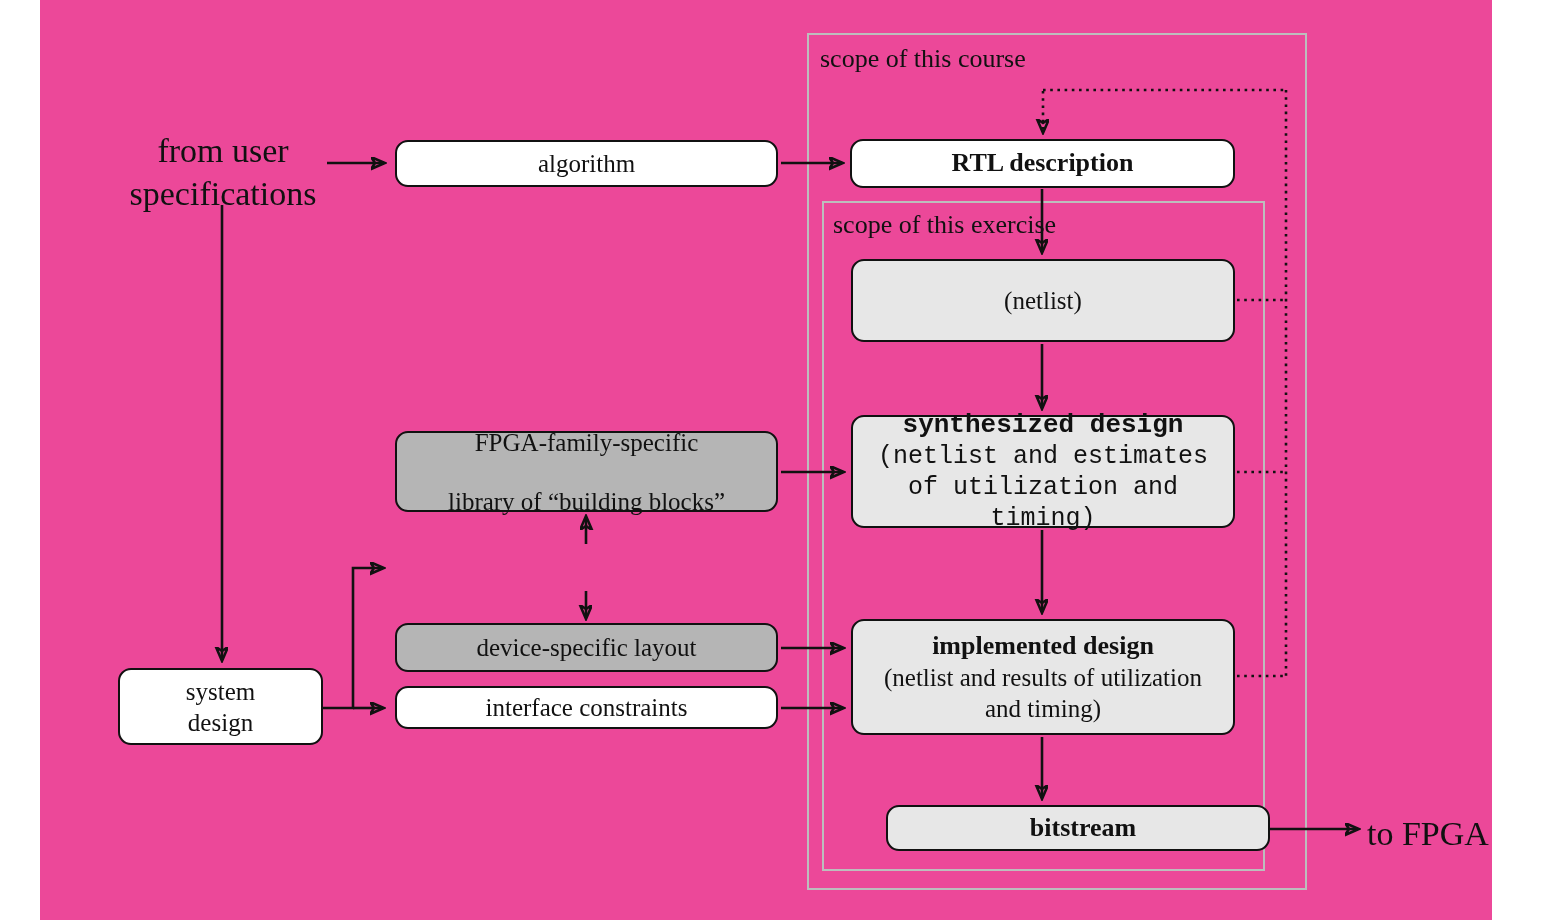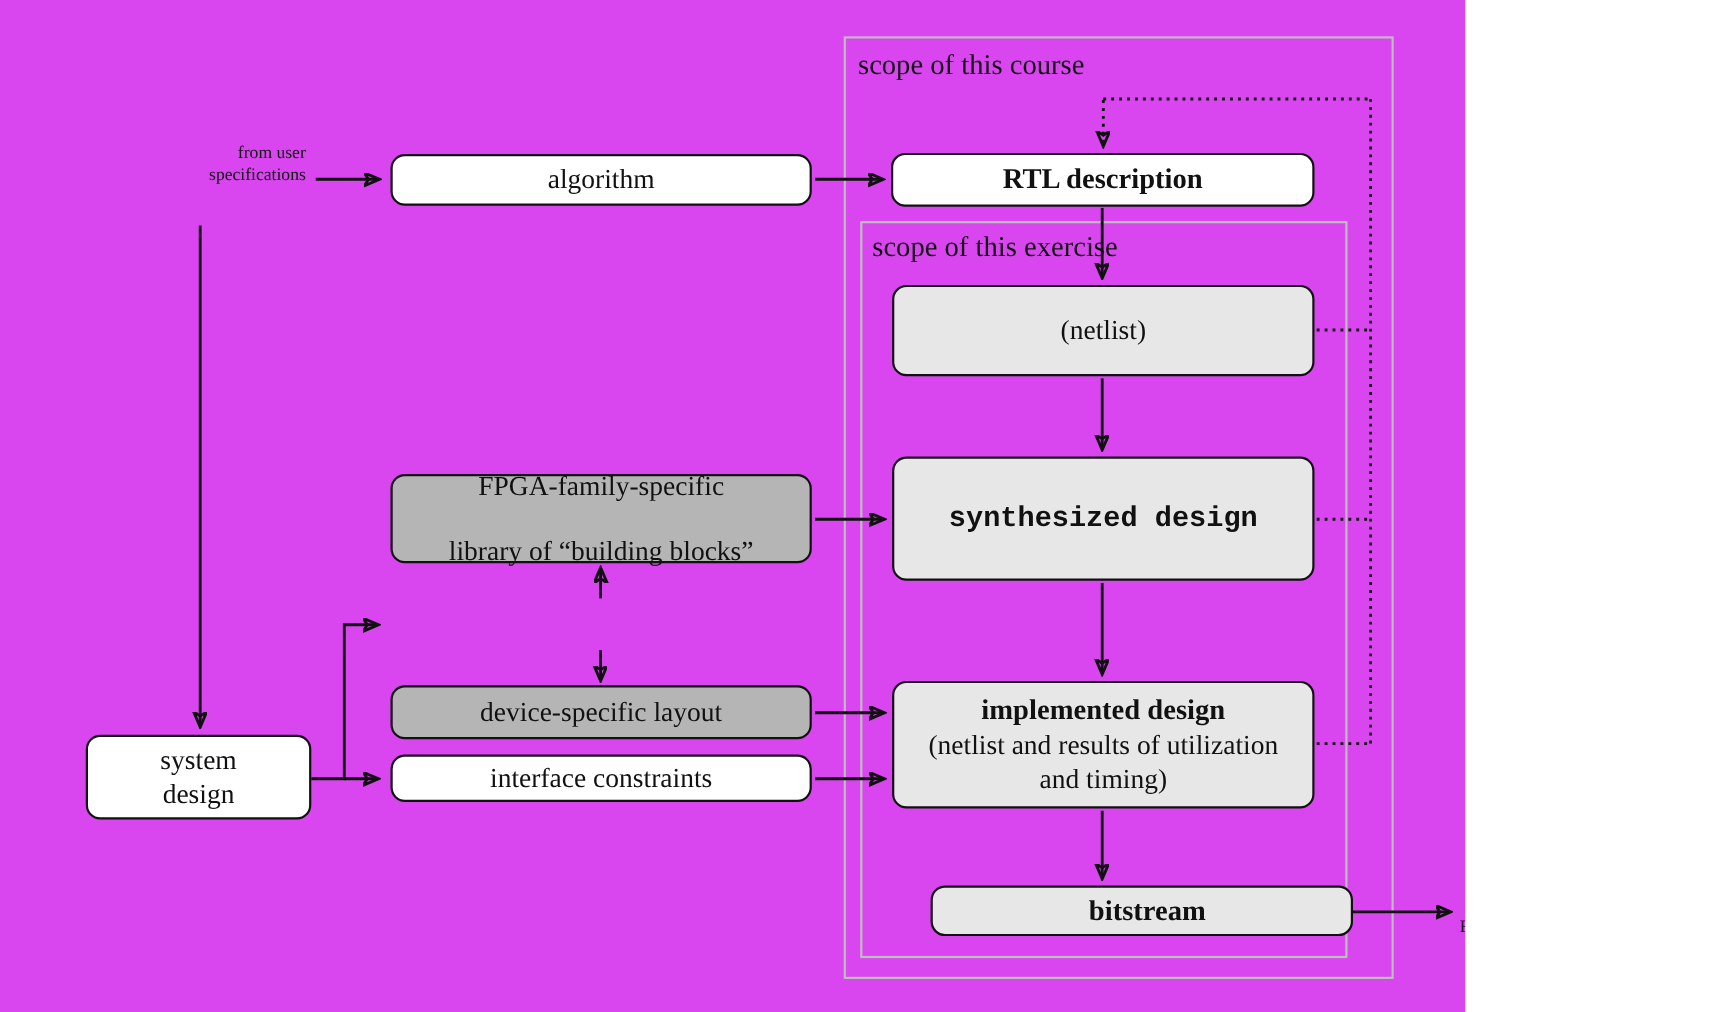--- a/index.html
+++ b/index.html
@@ -1,22 +1,23 @@
 <!DOCTYPE html>
 <html><head>
 <meta charset="utf-8">
 <style>
   html,body{margin:0;padding:0;background:#ffffff;}
   #canvas{
     position:relative;
-    width:1332px;height:920px;
-    background:#d946ef;
+    width:1452px;height:920px;
+    background:#ec4899;
     font-family:"Liberation Serif","DejaVu Serif",serif;
     color:#111;
     overflow:hidden;
+    margin-left:40px;
   }
   .scope-box{
     position:absolute;
     border:2px solid #bdbdbd;
     background:transparent;
     box-sizing:border-box;
   }
   .scope-label{
     position:absolute;
     font-size:26px;
@@ -38,23 +39,23 @@
     line-height:1.24;
     padding:2px 10px;
   }
   .fill-light{background:#e7e7e7;}
   .fill-dark{background:#b5b5b5;}
   .node .title{font-weight:bold;font-size:26px;}
   .node .subtitle{font-size:25px;}
   .bold{font-weight:bold;font-size:26px;}
   .free-label{
     position:absolute;
-    font-size:16px;
+    font-size:34px;
     line-height:1.25;
-    text-align:right;
+    text-align:center;
   }
   svg.wires{
     position:absolute;left:0;top:0;
     pointer-events:none;
   }
   svg.wires line, svg.wires path{
     stroke:#111;
     stroke-width:2.6;
     fill:none;
   }
@@ -119,20 +120,21 @@
   <div class="node" style="left:355px;top:140px;width:383px;height:47px;">
     <div>algorithm</div>
   </div>
 
   <div class="node fill-light" style="left:811px;top:259px;width:384px;height:83px;">
     <div class="subtitle">(netlist)</div>
   </div>
 
   <div class="node fill-light" style="left:811px;top:415px;width:384px;height:113px;font-family:Liberation Mono, monospace;">
     <div class="title">synthesized design</div>
+    <div class="subtitle">(netlist and estimates of utilization and timing)</div>
   </div>
 
   <div class="node fill-light" style="left:811px;top:619px;width:384px;height:116px;">
     <div class="title">implemented design</div>
     <div class="subtitle">(netlist and results of utilization and timing)</div>
   </div>
 
   <div class="node fill-light bold" style="left:846px;top:805px;width:384px;height:46px;padding-left:20px;">
     <div>bitstream</div>
   </div>

